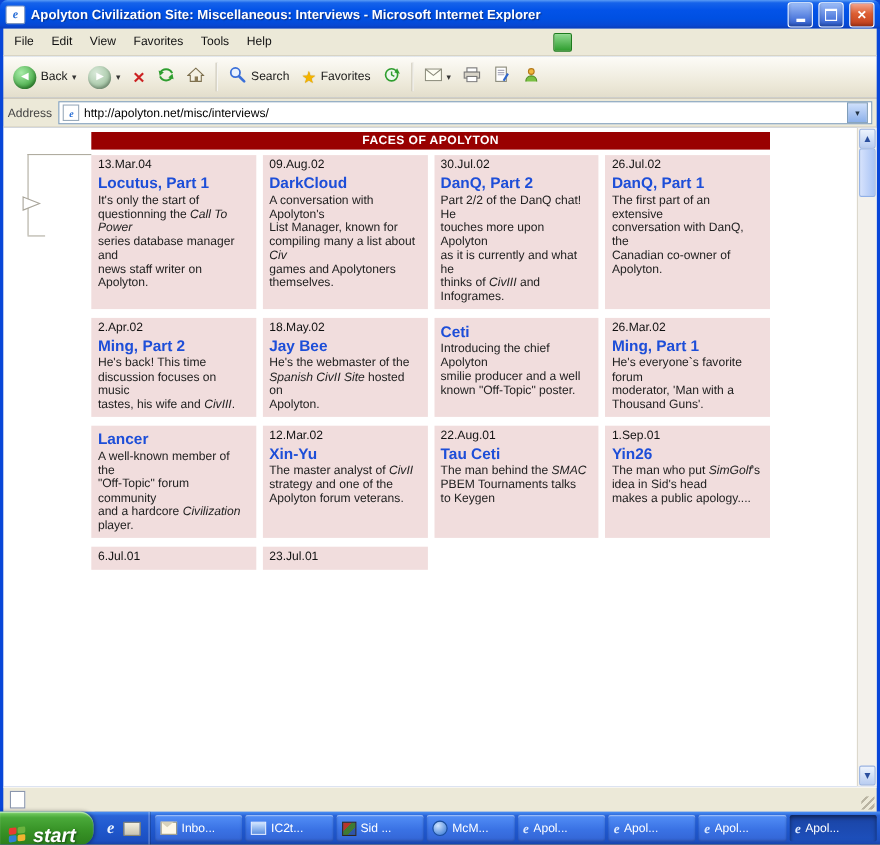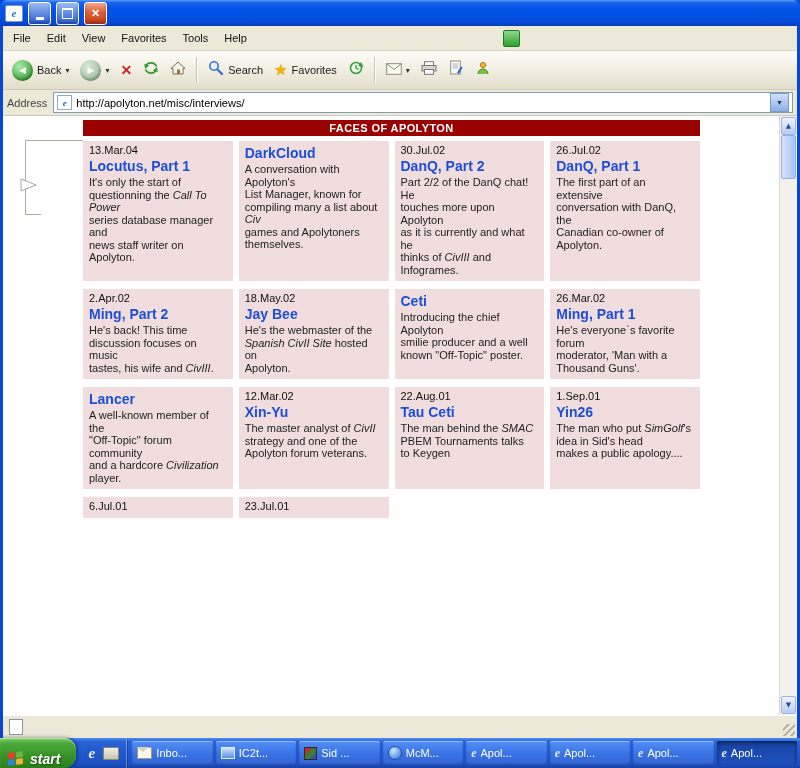--- a/index.html
+++ b/index.html
@@ -91,21 +91,21 @@
   .status-grip{position:absolute;right:2px;bottom:2px;width:12px;height:12px;
                background:repeating-linear-gradient(135deg,transparent 0 3px,#b9b4a2 3px 5px);}
 
   
   .taskbar{position:absolute;left:0;bottom:0;width:800px;height:30px;display:flex;align-items:stretch;
            background:linear-gradient(180deg,#4a90f4 0%,#2a63d6 12%,#2059cf 45%,#1c4fc0 88%,#1541a8 100%);}
   .start-btn{flex:0 0 auto;display:flex;align-items:center;gap:6px;padding:12px 16px 0 8px;
              border-radius:0 12px 12px 0;
              background:linear-gradient(180deg,#7cd36a 0%,#4aa93a 18%,#389427 55%,#2c7f1c 100%);
              box-shadow:1px 0 4px rgba(0,0,0,.45), inset 0 1px 1px rgba(255,255,255,.5);
-             color:#fff;font-size:14px;font-weight:bold;font-style:italic;text-shadow:1px 1px 2px #1b5214;justify-content:space-between;}
+             color:#fff;font-size:18px;font-weight:bold;font-style:italic;text-shadow:1px 1px 2px #1b5214;justify-content:space-between;}
   .flag{width:16px;height:15px;display:grid;grid-template-columns:7px 7px;grid-template-rows:6px 6px;gap:1px;
         transform:skewY(-7deg);}
   .flag i{border-radius:1.5px;}
   .flag .f1{background:#e73c31;}.flag .f2{background:#6cb33f;}
   .flag .f3{background:#2f7fd4;}.flag .f4{background:#f2b430;}
   .quick-launch{display:flex;align-items:center;gap:3px;padding:0 7px;border-right:1px solid rgba(255,255,255,.35);
                 box-shadow:1px 0 0 rgba(0,0,0,.25);}
   .ql{width:17px;height:17px;display:flex;align-items:center;justify-content:center;}
   .ql-internet-explorer::after{content:"e";font:italic bold 15px "Liberation Serif",serif;color:#eaf3ff;}
   .ql-show-desktop{width:14px;height:11px;background:linear-gradient(#f4f0e0,#c9c4b0);border:1px solid #8c886f;border-radius:1px;}
@@ -130,20 +130,21 @@
   .ti-ie::after{content:"e";font:italic bold 12px "Liberation Serif",serif;color:#dce9ff;}
 </style>
 </head>
 <body>
 
 <div class="screen">
   <div class="ie-window">
 
     <div class="titlebar">
       <span class="title-icon"></span>
+      <span class="title-text">Apolyton Civilization Site: Miscellaneous: Interviews - Microsoft Internet Explorer</span>
       <span class="tb-btn min">
           <i></i>
         </span>
       <span class="tb-btn max">
           <i></i>
         </span>
       <span class="tb-btn close"></span>
     </div>
 
     <div class="menubar">
@@ -262,20 +263,21 @@
         <div class="entries-grid">
             <div class="cell">
               <div class="date">13.Mar.04</div>
               <a class="name">Locutus, Part 1</a>
               <div class="desc"><span>It's only the start of
 questionning the </span><i>Call To Power</i><span>
 series database manager and
 news staff writer on Apolyton.</span></div>
             </div>
             <div class="cell">
+              <div class="date">09.Aug.02</div>
               <a class="name">DarkCloud</a>
               <div class="desc"><span>A conversation with Apolyton's
 List Manager, known for
 compiling many a list about </span><i>Civ</i><span>
 games and Apolytoners
 themselves.</span></div>
             </div>
             <div class="cell">
               <div class="date">30.Jul.02</div>
               <a class="name">DanQ, Part 2</a>

